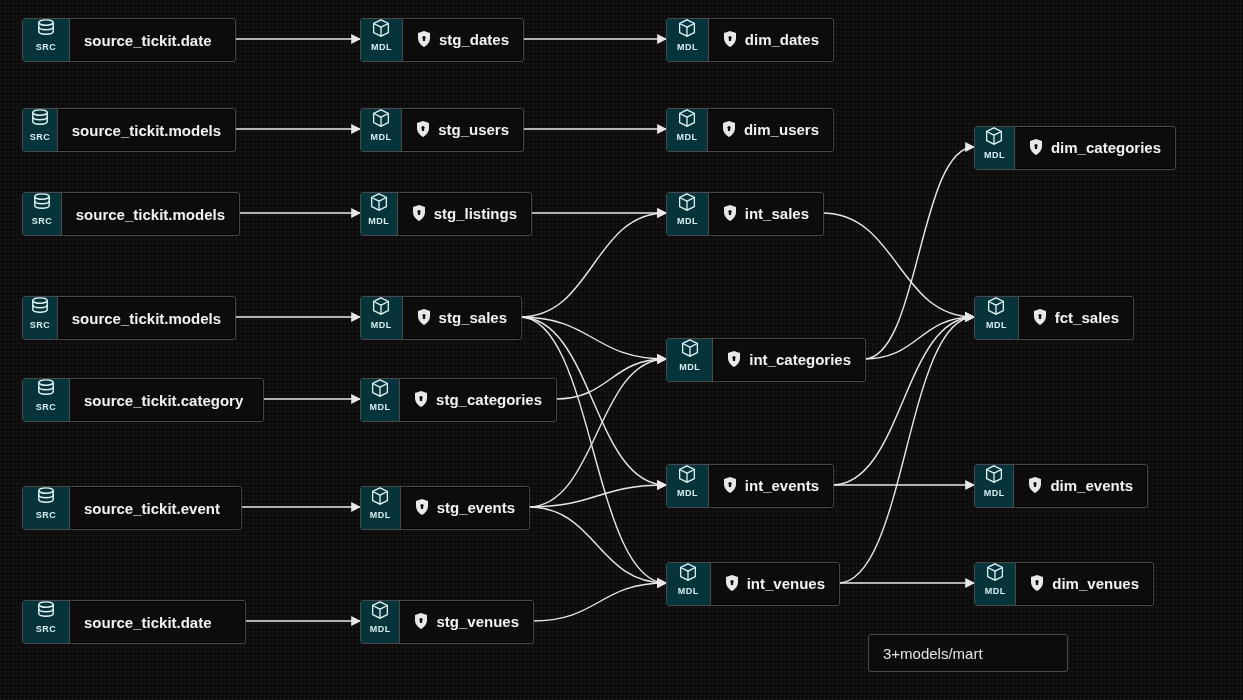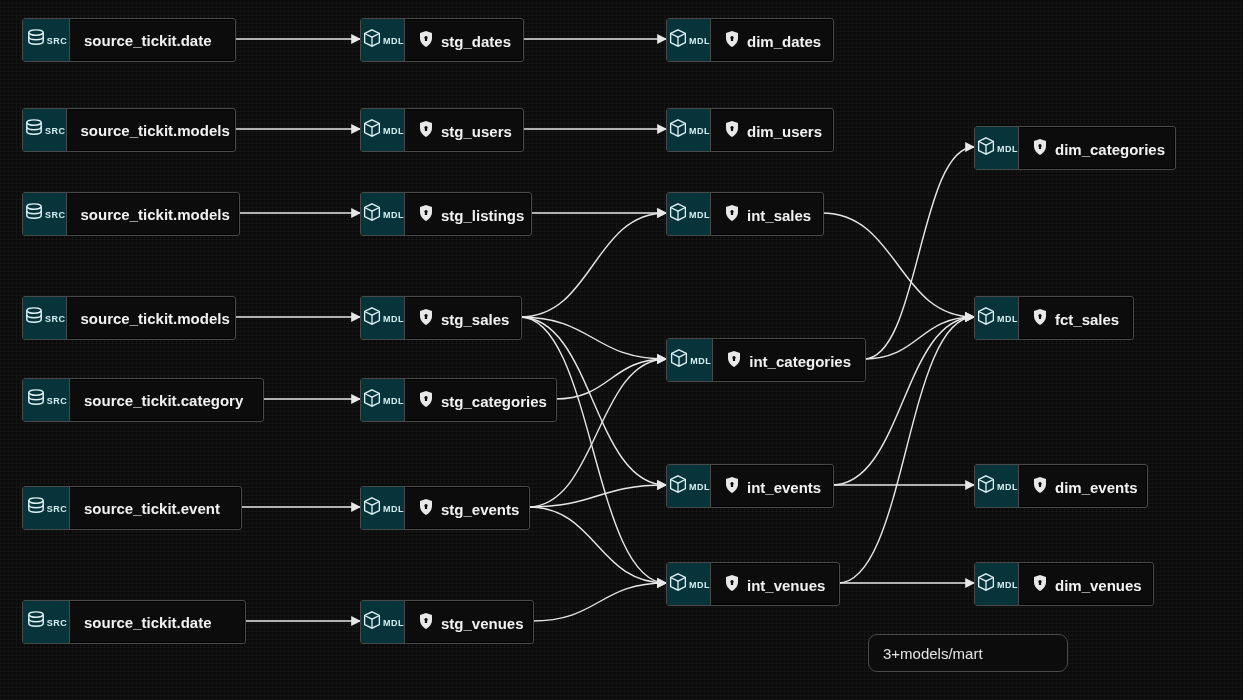--- a/index.html
+++ b/index.html
@@ -1,23 +1,23 @@
 <!DOCTYPE html>
 <html><head>
 <meta charset="utf-8">
 <style>
   html,body{margin:0;padding:0;background:#0b0b0b;width:1243px;height:700px;overflow:hidden;font-family:Arial,Helvetica,sans-serif;-webkit-font-smoothing:antialiased}
   body{background-image:repeating-linear-gradient(0deg,#141414 0,#141414 1px,transparent 1px,transparent 4px),repeating-linear-gradient(90deg,#141414 0,#141414 1px,transparent 1px,transparent 4px)}
   .node{position:absolute;display:flex;align-items:center;height:42px;border:1px solid #4a4a4a;border-radius:3px;background:#0c0c0c;box-shadow:0 0 0 1px #000 inset}
-  .node .badge{width:46px;height:100%;display:flex;align-items:center;justify-content:center;border-right:1px solid #4a4a4a;background:#07333a;color:#e9eef0}
+  .node .badge{width:46px;height:100%;display:flex;flex-direction:column;align-items:center;justify-content:flex-start;border-right:1px solid #4a4a4a;background:#07333a;color:#e9eef0}
   .node .badge svg{width:22px;height:18px}
   .node .badge-label{font-size:9px;font-weight:700;letter-spacing:.5px;color:#d6eef2;margin-top:1px}
-  .node .body{display:flex;align-items:flex-end;gap:8px;padding:0 14px;color:#f2f2f2;font-size:15px;font-weight:600;white-space:nowrap}
+  .node .body{display:flex;align-items:flex-start;gap:8px;padding:0 14px;color:#f2f2f2;font-size:15px;font-weight:600;white-space:nowrap}
   .shield{width:14px;height:16px;flex:0 0 auto}
-  .status-box{position:absolute;left:868px;top:634px;width:170px;height:36px;border:1px solid #4a4a4a;border-radius:9px;background:#0c0c0c;color:#e5e5e5;font-size:15px;display:flex;align-items:center;padding:0 14px}
+  .status-box{position:absolute;left:868px;top:634px;width:170px;height:36px;border:1px solid #4a4a4a;border-radius:3px;background:#0c0c0c;color:#e5e5e5;font-size:15px;display:flex;align-items:center;padding:0 14px}
   svg.edges{position:absolute;left:0;top:0;pointer-events:none}
 </style>
 </head>
 <body>
 
 <svg class="edges" width="1243" height="700">
   <defs>
     <marker id="arrow" viewBox="0 0 10 10" refX="9" refY="5" markerWidth="7" markerHeight="7" orient="auto-start-reverse">
       <path d="M0,0 L10,5 L0,10 z" fill="#e8e8e8"></path>
     </marker>

